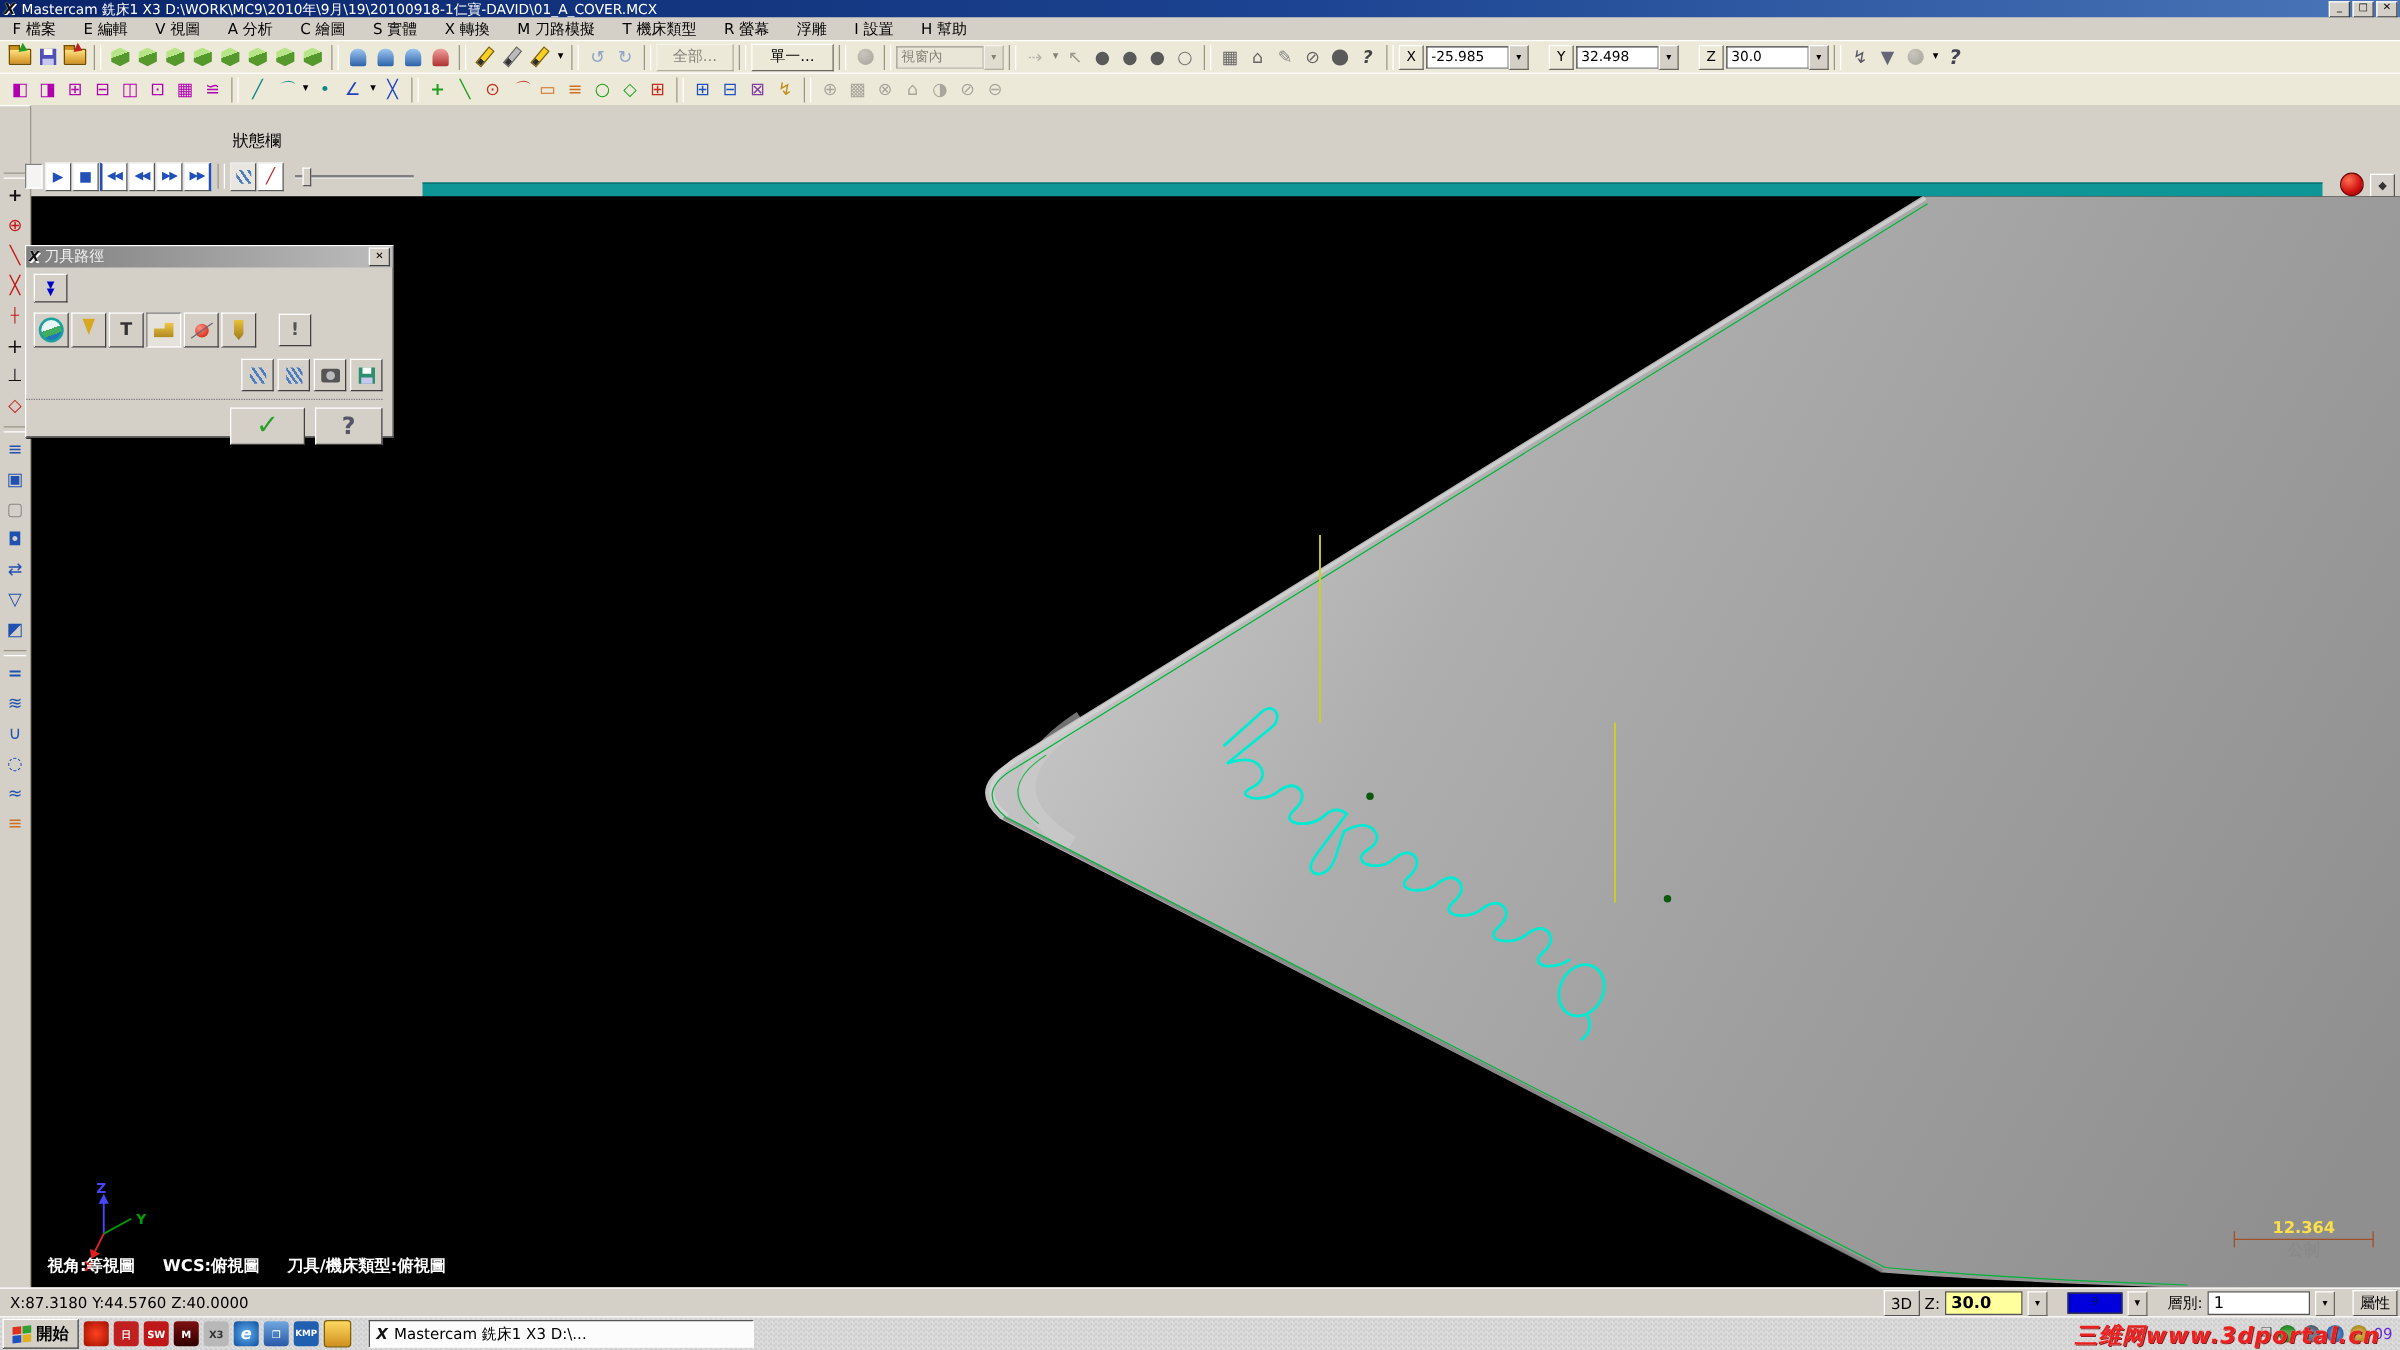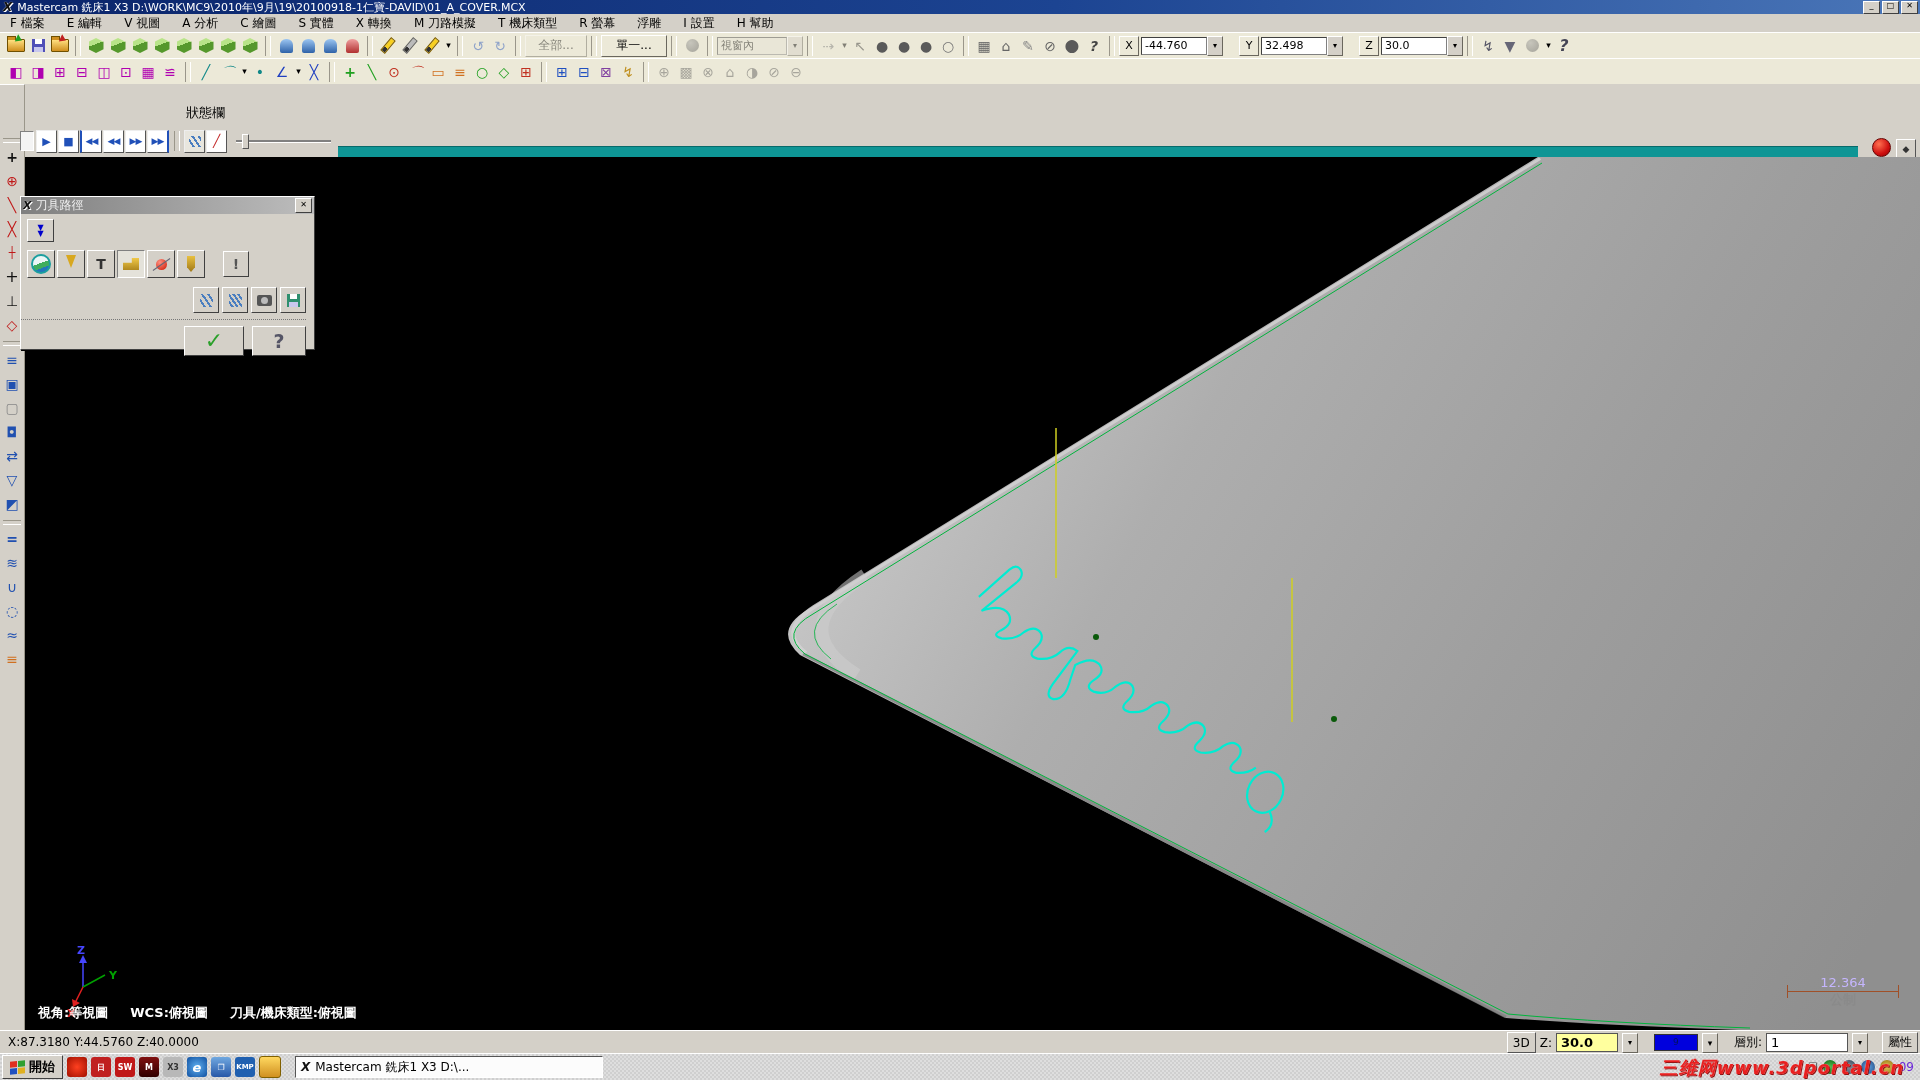--- a/index.html
+++ b/index.html
@@ -58,21 +58,21 @@
   .slider{width:95px;height:20px;position:relative;margin-left:8px}
   .slider .track{position:absolute;left:0;right:0;top:9px;height:2px;background:#808080;border-bottom:1px solid #fff}
   .slider .thumb{position:absolute;left:6px;top:3px;width:5px;height:13px;background:#d4d0c8;border:1px solid;border-color:#fff #555 #555 #fff}
   .tealbar{left:338px;top:146px;width:1520px;height:11px;background:#0e9595;border-top:1px solid #076a6a}
   .stoplight{left:1872px;top:138px;width:17px;height:17px;border-radius:50%;background:radial-gradient(circle at 35% 30%,#ff7050,#cf1010 60%,#8f0000);border:1px solid #600}
   .pb-end{left:1896px;top:139px;width:18px;height:17px;background:#d4d0c8;border:1px solid;border-color:#fff #555 #555 #fff;display:flex;align-items:center;justify-content:center;font-size:9px;color:#333}
   
   .viewport{left:25px;top:157px;width:1895px;height:873px;background:#000}
   .vp-status{left:13px;bottom:8px;color:#fff;font-weight:bold;font-size:13px;display:flex;gap:22px;white-space:nowrap}
   .scalebox{left:1762px;top:818px;width:112px;text-align:center}
-  .scalebox .val{color:#c4b5fd;font-weight:normal;font-size:13px}
+  .scalebox .val{color:#fde047;font-weight:bold;font-size:13px}
   .scalebox .line{height:1px;background:#a05028;position:relative;margin:1px 0}
   .scalebox .line::before,.scalebox .line::after{content:"";position:absolute;top:-6px;width:1px;height:13px;background:#a05028}
   .scalebox .line::before{left:0}.scalebox .line::after{right:0}
   .scalebox .unit{color:#8a8a8a;font-weight:bold;font-size:13px;margin-top:-2px}
   
   .dlg{left:20px;top:196px;width:295px;height:154px;background:#d4d0c8;border:1px solid;border-color:#fff #404040 #404040 #fff;box-shadow:1px 1px 0 #000;box-sizing:border-box}
   .dlg-title{height:17px;background:linear-gradient(90deg,#7f7f7f,#bdbdbd);display:flex;align-items:center;color:#f0f0f0;font-size:12px;gap:4px;padding:0 2px}
   .dlg-close{margin-left:auto;width:15px;height:13px;background:#d4d0c8;border:1px solid;border-color:#fff #404040 #404040 #fff;color:#000;font-size:8px;line-height:11px;text-align:center}
   .dbtn{width:26px;height:26px;background:#d4d0c8;border:1px solid;border-color:#fff #404040 #404040 #fff;display:flex;align-items:center;justify-content:center;flex:none}
   .dbtn.pressed{border-color:#808080 #fff #fff #808080;background:#e4e2da}
@@ -254,21 +254,21 @@
       <span class="g" style="color:#666">⊘</span>
     </i>
   <i class="ib">
       <span class="g" style="color:#5a5a5a;font-size:17px">●</span>
     </i>
   <i class="ib">
       <span class="g" style="color:#444;font-weight:bold">?</span>
     </i>
   <span class="sep"></span>
   <span class="axlbl">X</span>
-  <span class="fld" style="width:58px">-44.760</span>
+  <span class="fld" style="width:58px">-25.985</span>
   <span class="dd">▾</span>
   <span style="width:16px"></span>
   <span class="axlbl">Y</span>
   <span class="fld" style="width:58px">32.498</span>
   <span class="dd">▾</span>
   <span style="width:16px"></span>
   <span class="axlbl">Z</span>
   <span class="fld" style="width:58px">30.0</span>
   <span class="dd">▾</span>
   <span class="sep"></span>

